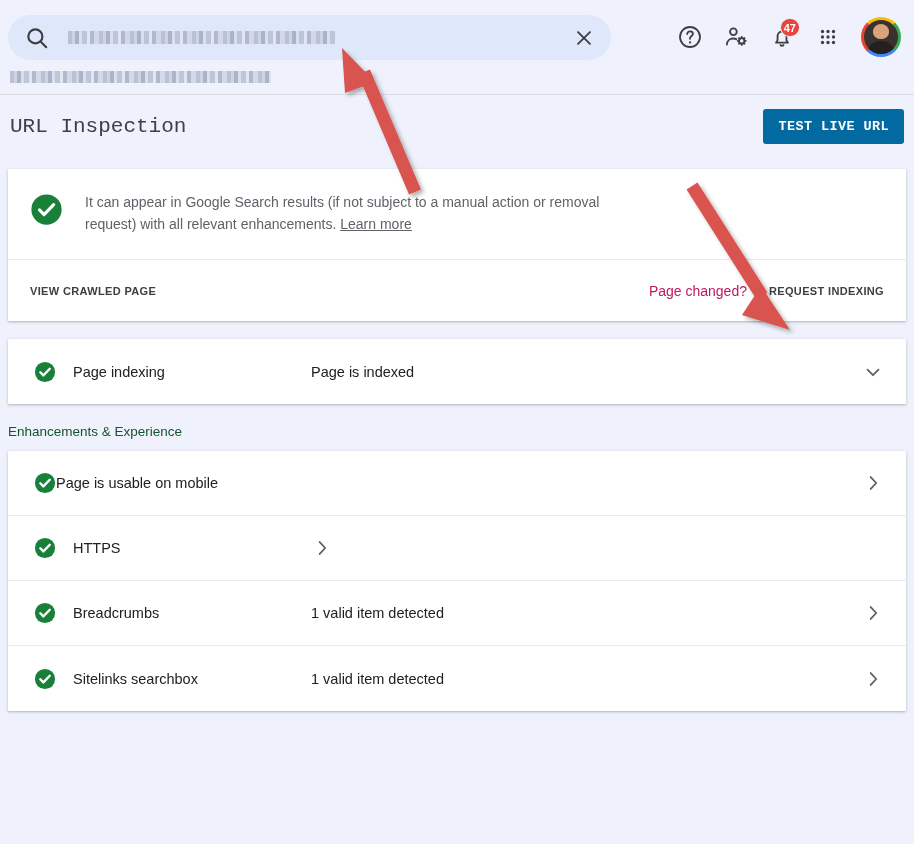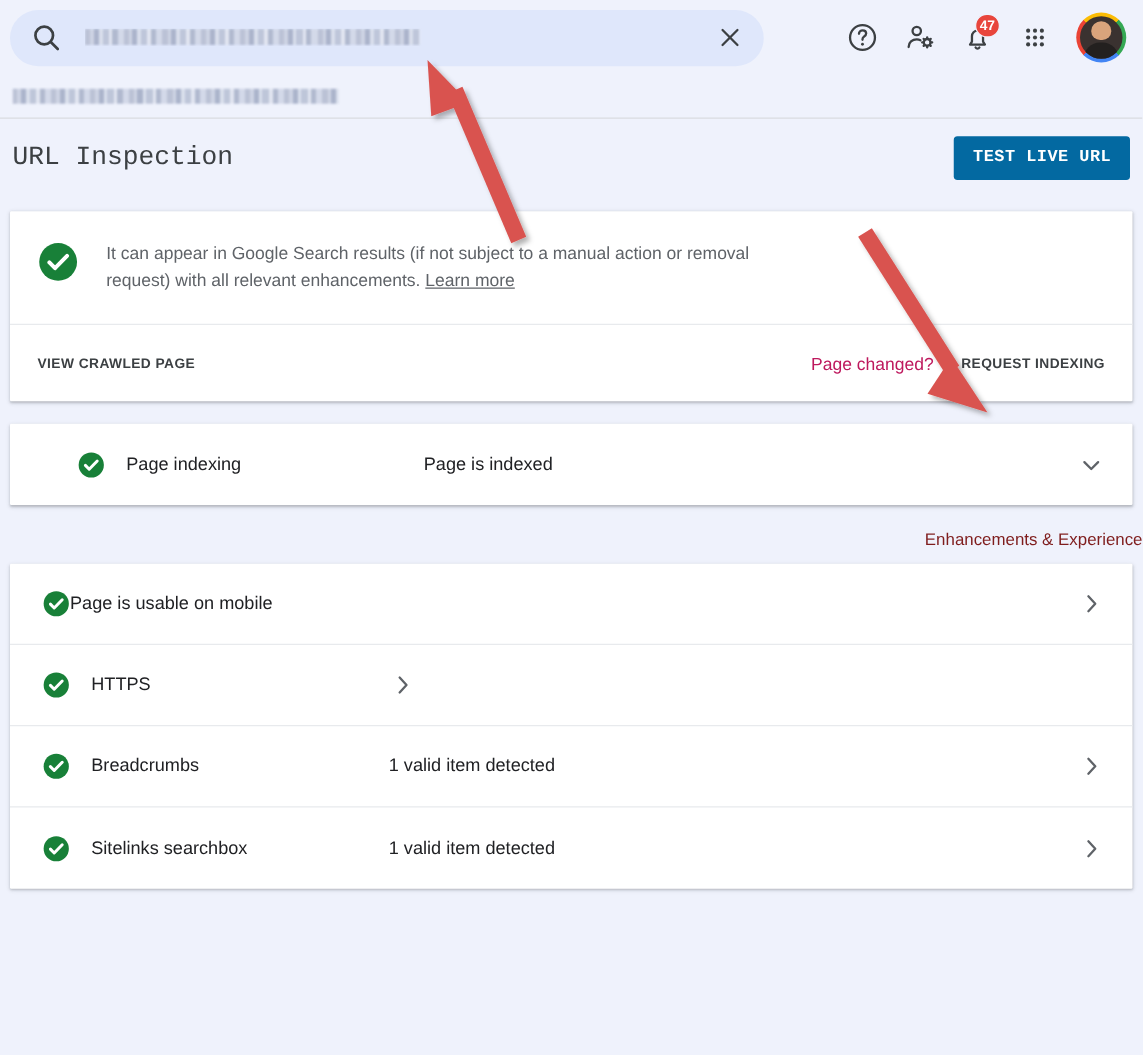--- a/index.html
+++ b/index.html
@@ -12,21 +12,21 @@
     overflow: hidden;
   }
 
   #page { position: relative; width: 914px; height: 844px; }
 
   
   .topbar {
     position: relative;
     height: 60px;
     display: flex;
-    align-items: center;
+    align-items: flex-end;
     padding: 0 10px 0 8px;
     background: #eff2fc;
   }
 
   .search-field {
     position: relative;
     display: flex;
     align-items: center;
     width: 603px;
     height: 45px;
@@ -234,21 +234,21 @@
     padding: 0;
   }
   .page-changed {
     margin-left: auto;
     font-size: 14px;
     color: #be185d;
     margin-right: 22px;
   }
 
   
-  .card.indexing { margin-top: 18px; padding-left: 28px; }
+  .card.indexing { margin-top: 18px; }
   .row {
     display: flex;
     align-items: center;
     height: 65px;
     padding: 0 22px 0 26px;
     cursor: pointer;
   }
   .row .check-sm { width: 22px; height: 22px; flex: 0 0 auto; }
   .row-label {
     margin-left: 17px;
@@ -259,23 +259,22 @@
   }
   .row-value {
     font-size: 14.5px;
     color: #202124;
     flex: 1 1 auto;
   }
   .row-chevron { width: 22px; height: 22px; color: #5f6368; flex: 0 0 auto; }
 
   .section-label {
     font-size: 13.5px;
-    color: #7f1d1d;
+    color: #14532d;
     padding: 20px 0 12px 8px;
-    text-align: right;
   }
 
   .card.enh .row { border-bottom: 1px solid #e8eaed; }
   .card.enh .row:last-child { border-bottom: none; }
 
   
   .arrow-layer {
     position: absolute;
     top: 0; left: 0;
     width: 914px; height: 844px;

